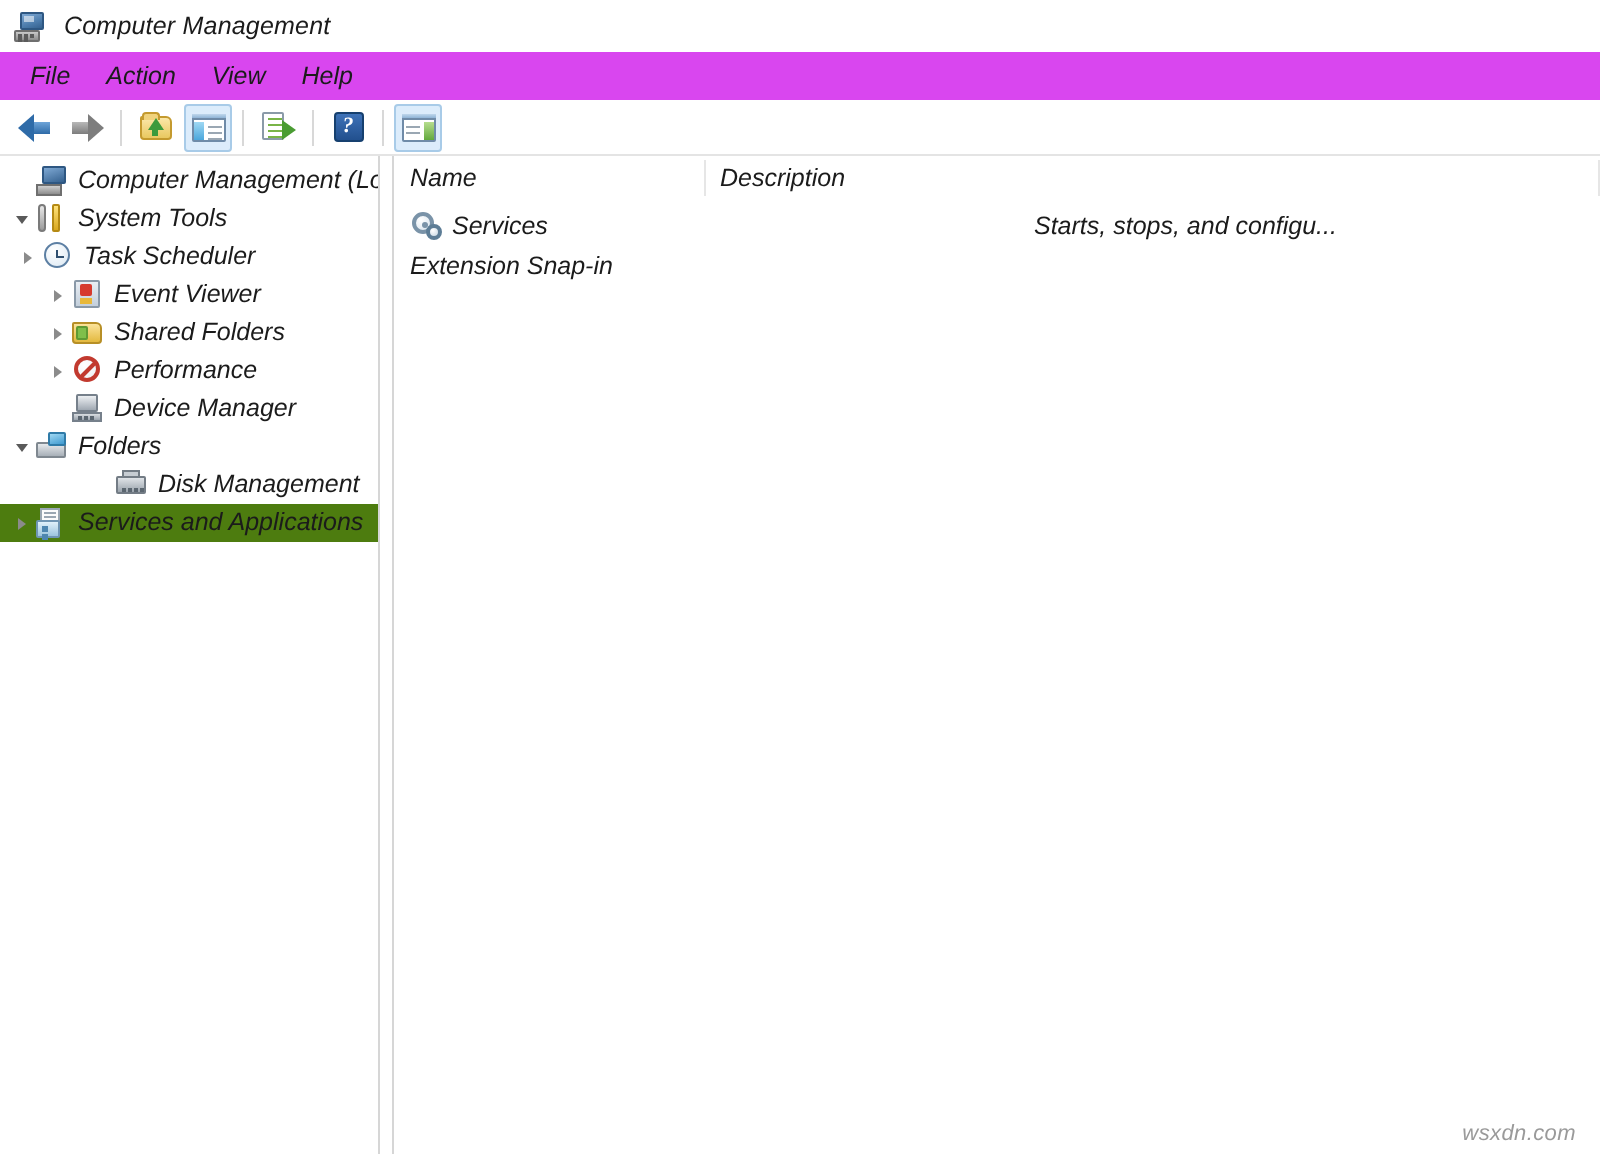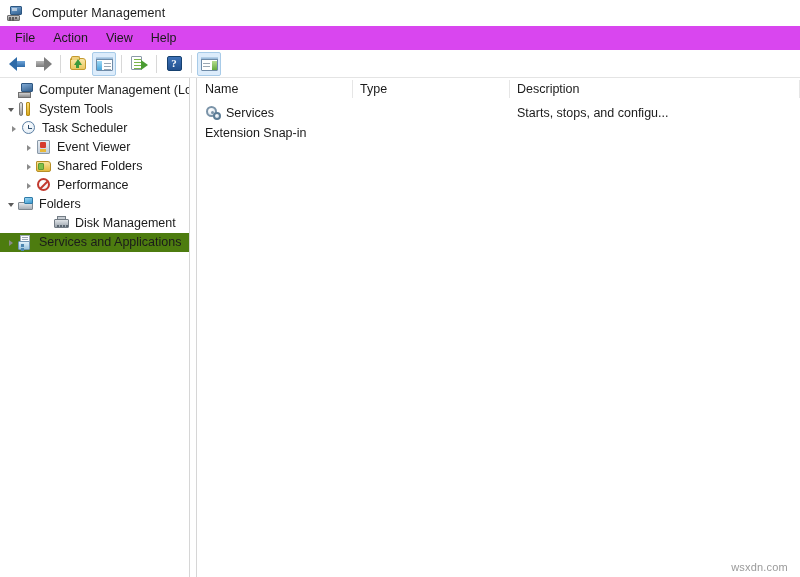--- a/index.html
+++ b/index.html
@@ -9,20 +9,21 @@
     overflow: hidden;
     background: #ffffff;
     font-family: "Liberation Sans", sans-serif;
   }
   #app {
     position: relative;
     width: 800px; height: 577px;
     background: #ffffff;
     display: flex;
     flex-direction: column;
+    font-style: italic;
   }
 
   
   .titlebar {
     height: 26px;
     flex: 0 0 26px;
     display: flex;
     align-items: center;
     padding-left: 7px;
     background: #ffffff;
@@ -663,33 +664,43 @@
         <span class="expander">
             <span class="chev closed"></span>
           </span>
         <span class="ticon i-perf">
           <span class="c"></span>
             <span class="slash"></span>
         </span>
         <span class="tlabel">Performance</span>
       </div>
 
+      <div class="tnode" style="padding-left:22px;">
+        <span class="expander"></span>
+        <span class="ticon i-devmgr">
+          <span class="box"></span>
+            <span class="st">
+              <i></i>
+            </span>
+        </span>
+        <span class="tlabel">Device Manager</span>
+      </div>
 
       <div class="tnode" style="padding-left:4px;">
         <span class="expander">
             <span class="chev open"></span>
           </span>
         <span class="ticon i-storage">
           <span class="drv"></span>
             <span class="cyan"></span>
         </span>
         <span class="tlabel">Folders</span>
       </div>
 
-      <div class="tnode" style="padding-left:40px;">
+      <div class="tnode" style="padding-left:20px;margin-left:24px;">
         <span class="expander"></span>
         <span class="ticon i-disk">
           <span class="top"></span>
             <span class="d">
               <i></i>
             </span>
         </span>
         <span class="tlabel">Disk Management</span>
       </div>
 
@@ -709,21 +720,20 @@
       </div>
 
     </div>
 
     <div class="splitter"></div>
 
     <div class="listpane">
 
       <div class="lv-header">
         <div class="lv-col c-name">Name</div>
-        <div class="lv-col c-type">Type</div>
         <div class="lv-col c-desc">Description</div>
       </div>
 
       <div class="lv-body">
 
         <div class="lv-row">
           <div class="lv-cell c-name">
             <span class="ricon i-gears">
               <span class="g1"></span>
                 <span class="g2"></span>

